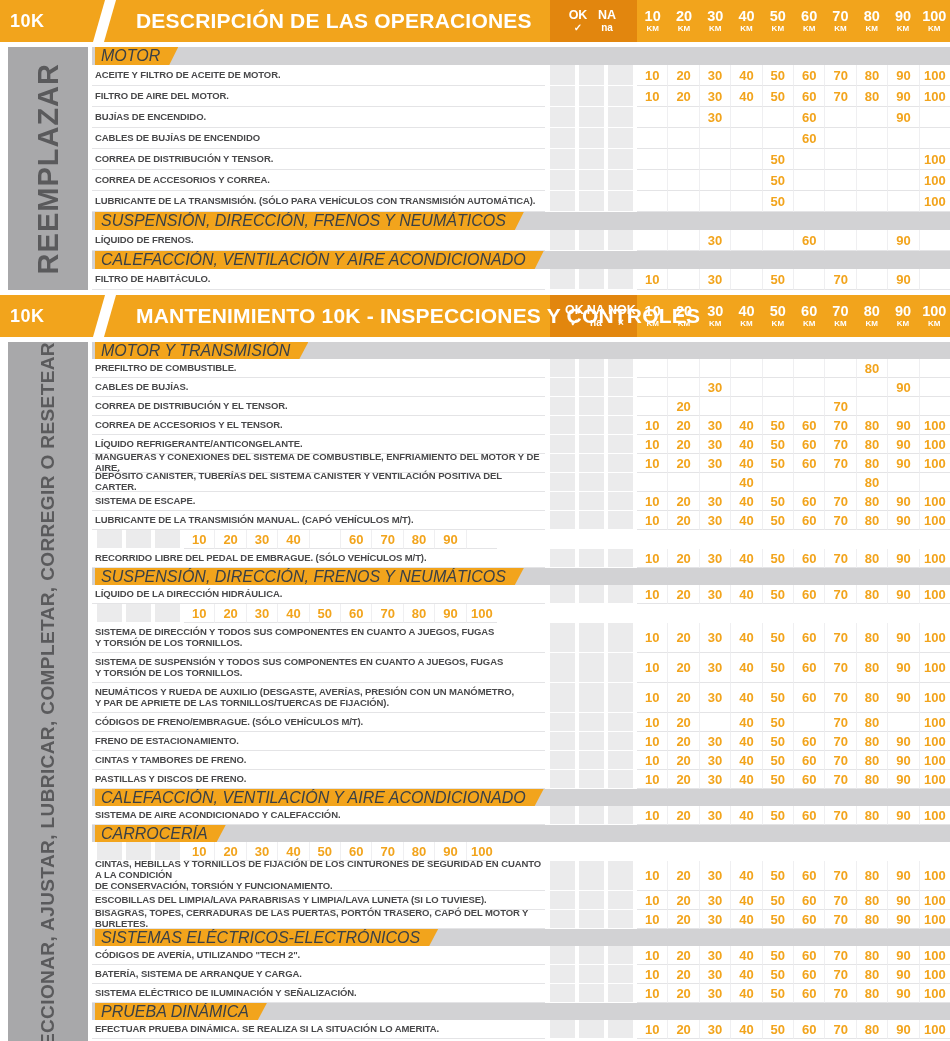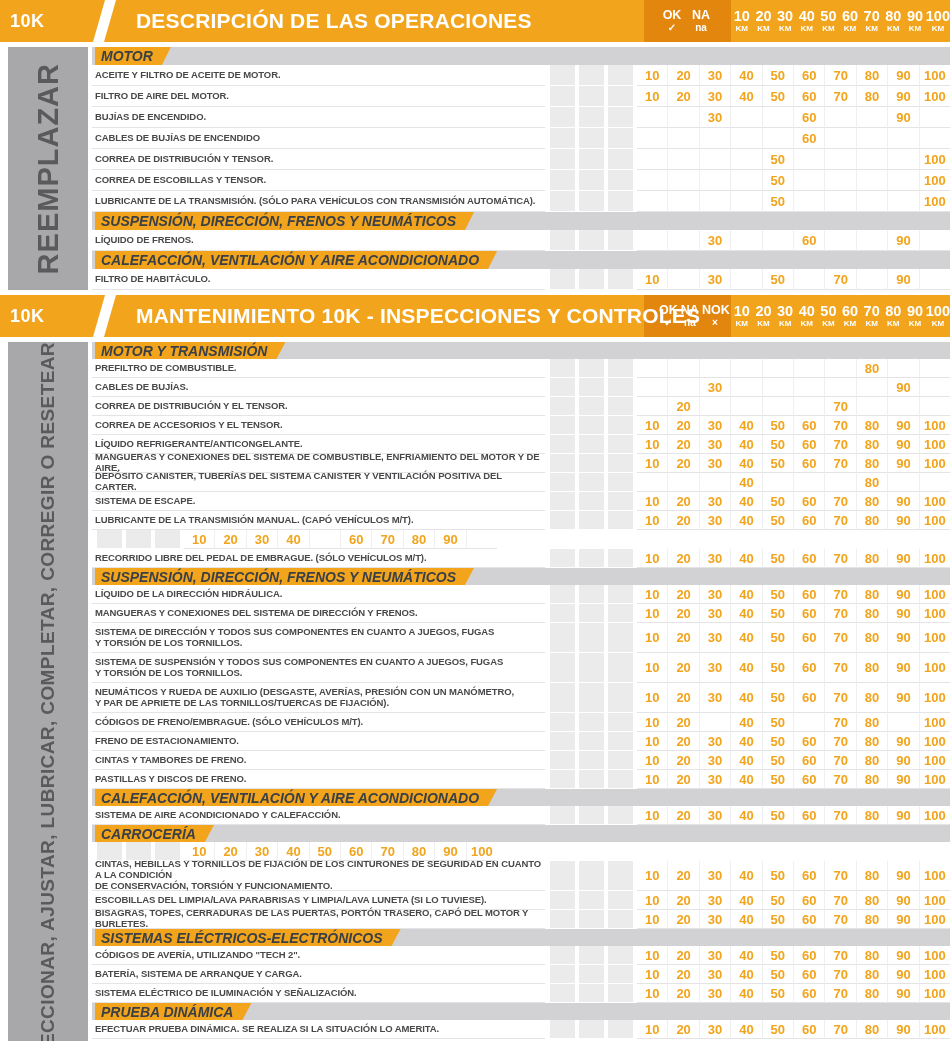--- a/index.html
+++ b/index.html
@@ -14,21 +14,21 @@
     --line:#E4E4E6;
   }
   *{margin:0;padding:0;box-sizing:border-box}
   body{width:950px;background:#fff;font-family:"Liberation Sans",sans-serif;}
   .page{width:950px}
   .sec{width:950px}
   .sec + .sec{margin-top:5px}
 
   
   .hdr{height:42px;background:var(--orange);display:flex;color:#fff;position:relative;overflow:hidden}
-  .h-left{width:644px;position:relative}
+  .h-left{width:550px;position:relative}
   .h-tag{position:absolute;left:10px;top:50%;transform:translateY(-50%);font-size:18px;font-weight:700;letter-spacing:.5px}
   .h-slash{position:absolute;left:99px;top:-4px;height:50px;width:11px;background:#fff;transform:skewX(-16deg)}
   .h-title{position:absolute;left:136px;top:50%;transform:translateY(-50%);font-size:21px;font-weight:700;white-space:nowrap;letter-spacing:.2px}
   .h-status{width:87px;background:var(--orange-dark);display:flex;align-items:center;padding-left:15px}
   .sc{width:26px;text-align:center;line-height:1;margin-right:3px}
   .sc .l{display:block;font-size:12.5px;font-weight:700}
   .sc .m{display:block;font-size:10px;font-weight:700;margin-top:2px}
   .h-km{flex:1;display:flex}
   .kc{flex:1;display:flex;flex-direction:column;justify-content:center;text-align:center;line-height:1}
   .kc .n{font-size:14.5px;font-weight:700}
@@ -53,21 +53,21 @@
        font-size:9.5px;font-weight:700;color:var(--label-text);line-height:1.15;white-space:pre-line;letter-spacing:-.1px}
   .chk{width:25px;margin-left:4px;background:var(--cell-gray);border-bottom:1px solid #fff}
   .chk.first{margin-left:5px}
   .kms{width:313px;margin-left:4px;display:flex}
   .kmc{flex:1;border-bottom:1px solid var(--line);border-left:1px solid #EFEFF1;display:flex;align-items:center;justify-content:center;
        font-size:13px;font-weight:700;color:var(--orange)}
   .kmc:first-child{border-left:none}
 
   .row.cat{background:var(--band-gray)}
   .catband{display:inline-flex;align-items:center;margin-left:3px;background:var(--orange);color:var(--cat-text);
-           font-style:italic;font-weight:700;font-size:14px;padding:0 18px 0 6px;white-space:nowrap;
+           font-style:italic;font-weight:400;font-size:16px;padding:0 18px 0 6px;white-space:nowrap;
            clip-path:polygon(0 0,100% 0,calc(100% - 9px) 100%,0 100%)}
 </style>
 </head>
 <body>
 
 <div class="page">
 
   <section class="sec s1">
     <div class="hdr">
       <div class="h-left">
@@ -220,21 +220,21 @@
               <div class="kmc"></div>
               <div class="kmc">50</div>
               <div class="kmc"></div>
               <div class="kmc"></div>
               <div class="kmc"></div>
               <div class="kmc"></div>
               <div class="kmc">100</div>
             </div>
           </div>
           <div class="row item">
-            <div class="lab">CORREA DE ESCOBILLAS Y TENSOR.</div>
+            <div class="lab">CORREA DE ACCESORIOS Y CORREA.</div>
             <div class="chk first"></div>
             <div class="chk"></div>
             <div class="chk"></div>
             <div class="kms">
               <div class="kmc"></div>
               <div class="kmc"></div>
               <div class="kmc"></div>
               <div class="kmc"></div>
               <div class="kmc">50</div>
               <div class="kmc"></div>
@@ -592,21 +592,20 @@
               <div class="kmc">40</div>
               <div class="kmc">50</div>
               <div class="kmc">60</div>
               <div class="kmc">70</div>
               <div class="kmc">80</div>
               <div class="kmc">90</div>
               <div class="kmc">100</div>
             </div>
           </div>
           <div class="row item">
-            <div class="lab">MANGUERAS Y CONEXIONES DEL SISTEMA DE DIRECCIÓN Y FRENOS.</div>
             <div class="chk first"></div>
             <div class="chk"></div>
             <div class="chk"></div>
             <div class="kms">
               <div class="kmc">10</div>
               <div class="kmc">20</div>
               <div class="kmc">30</div>
               <div class="kmc">40</div>
               <div class="kmc">50</div>
               <div class="kmc">60</div>

